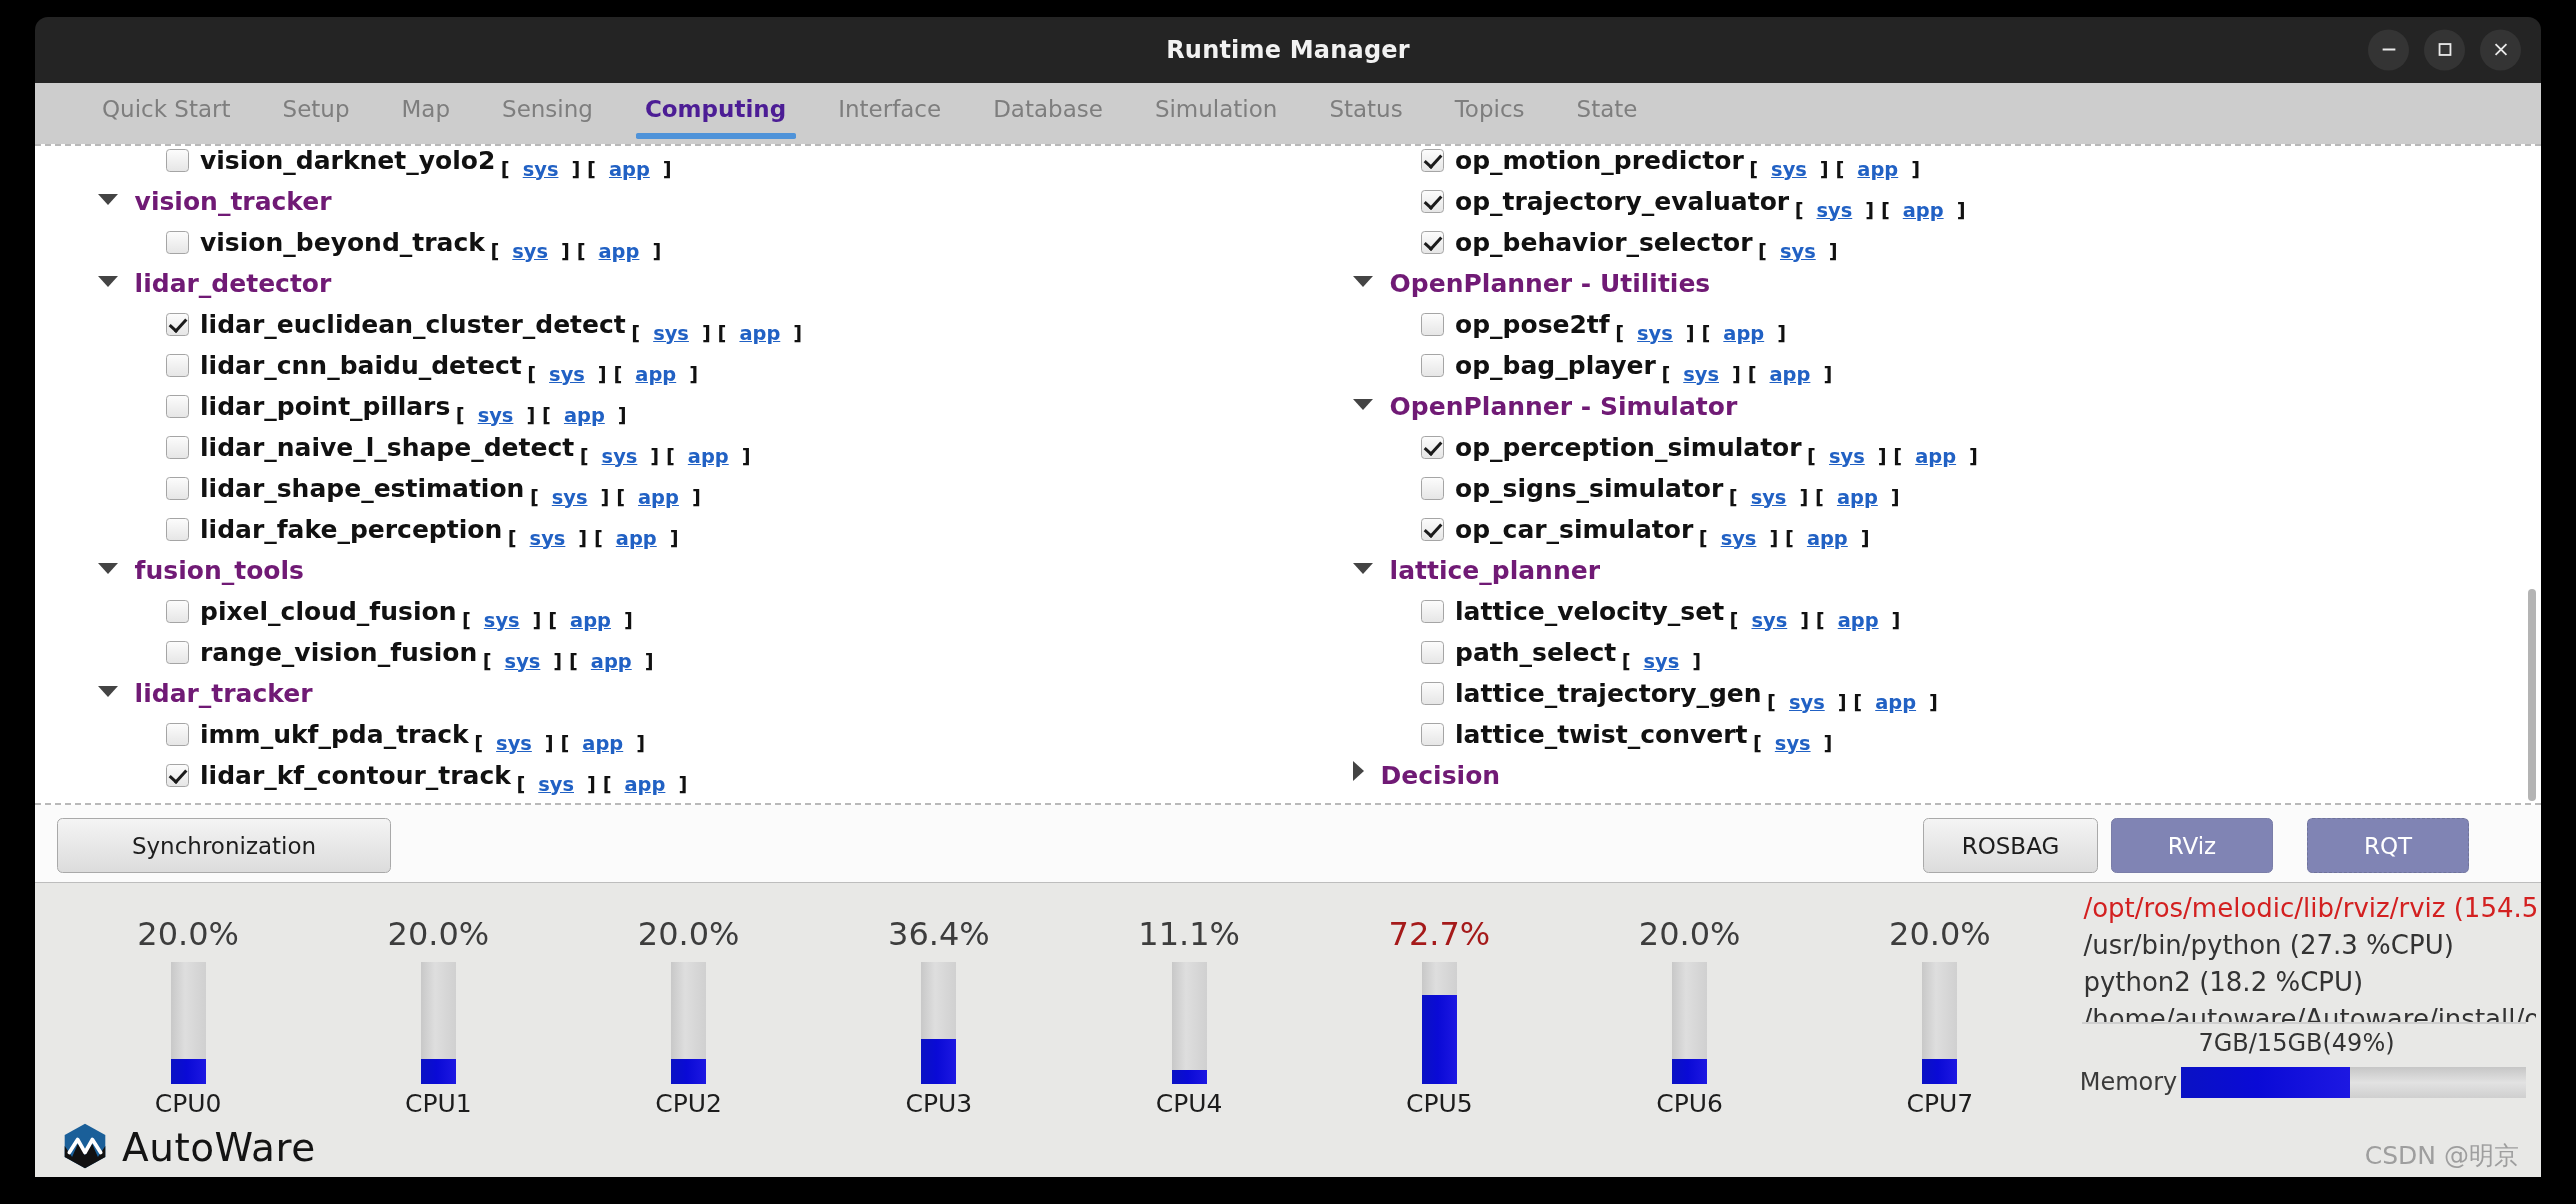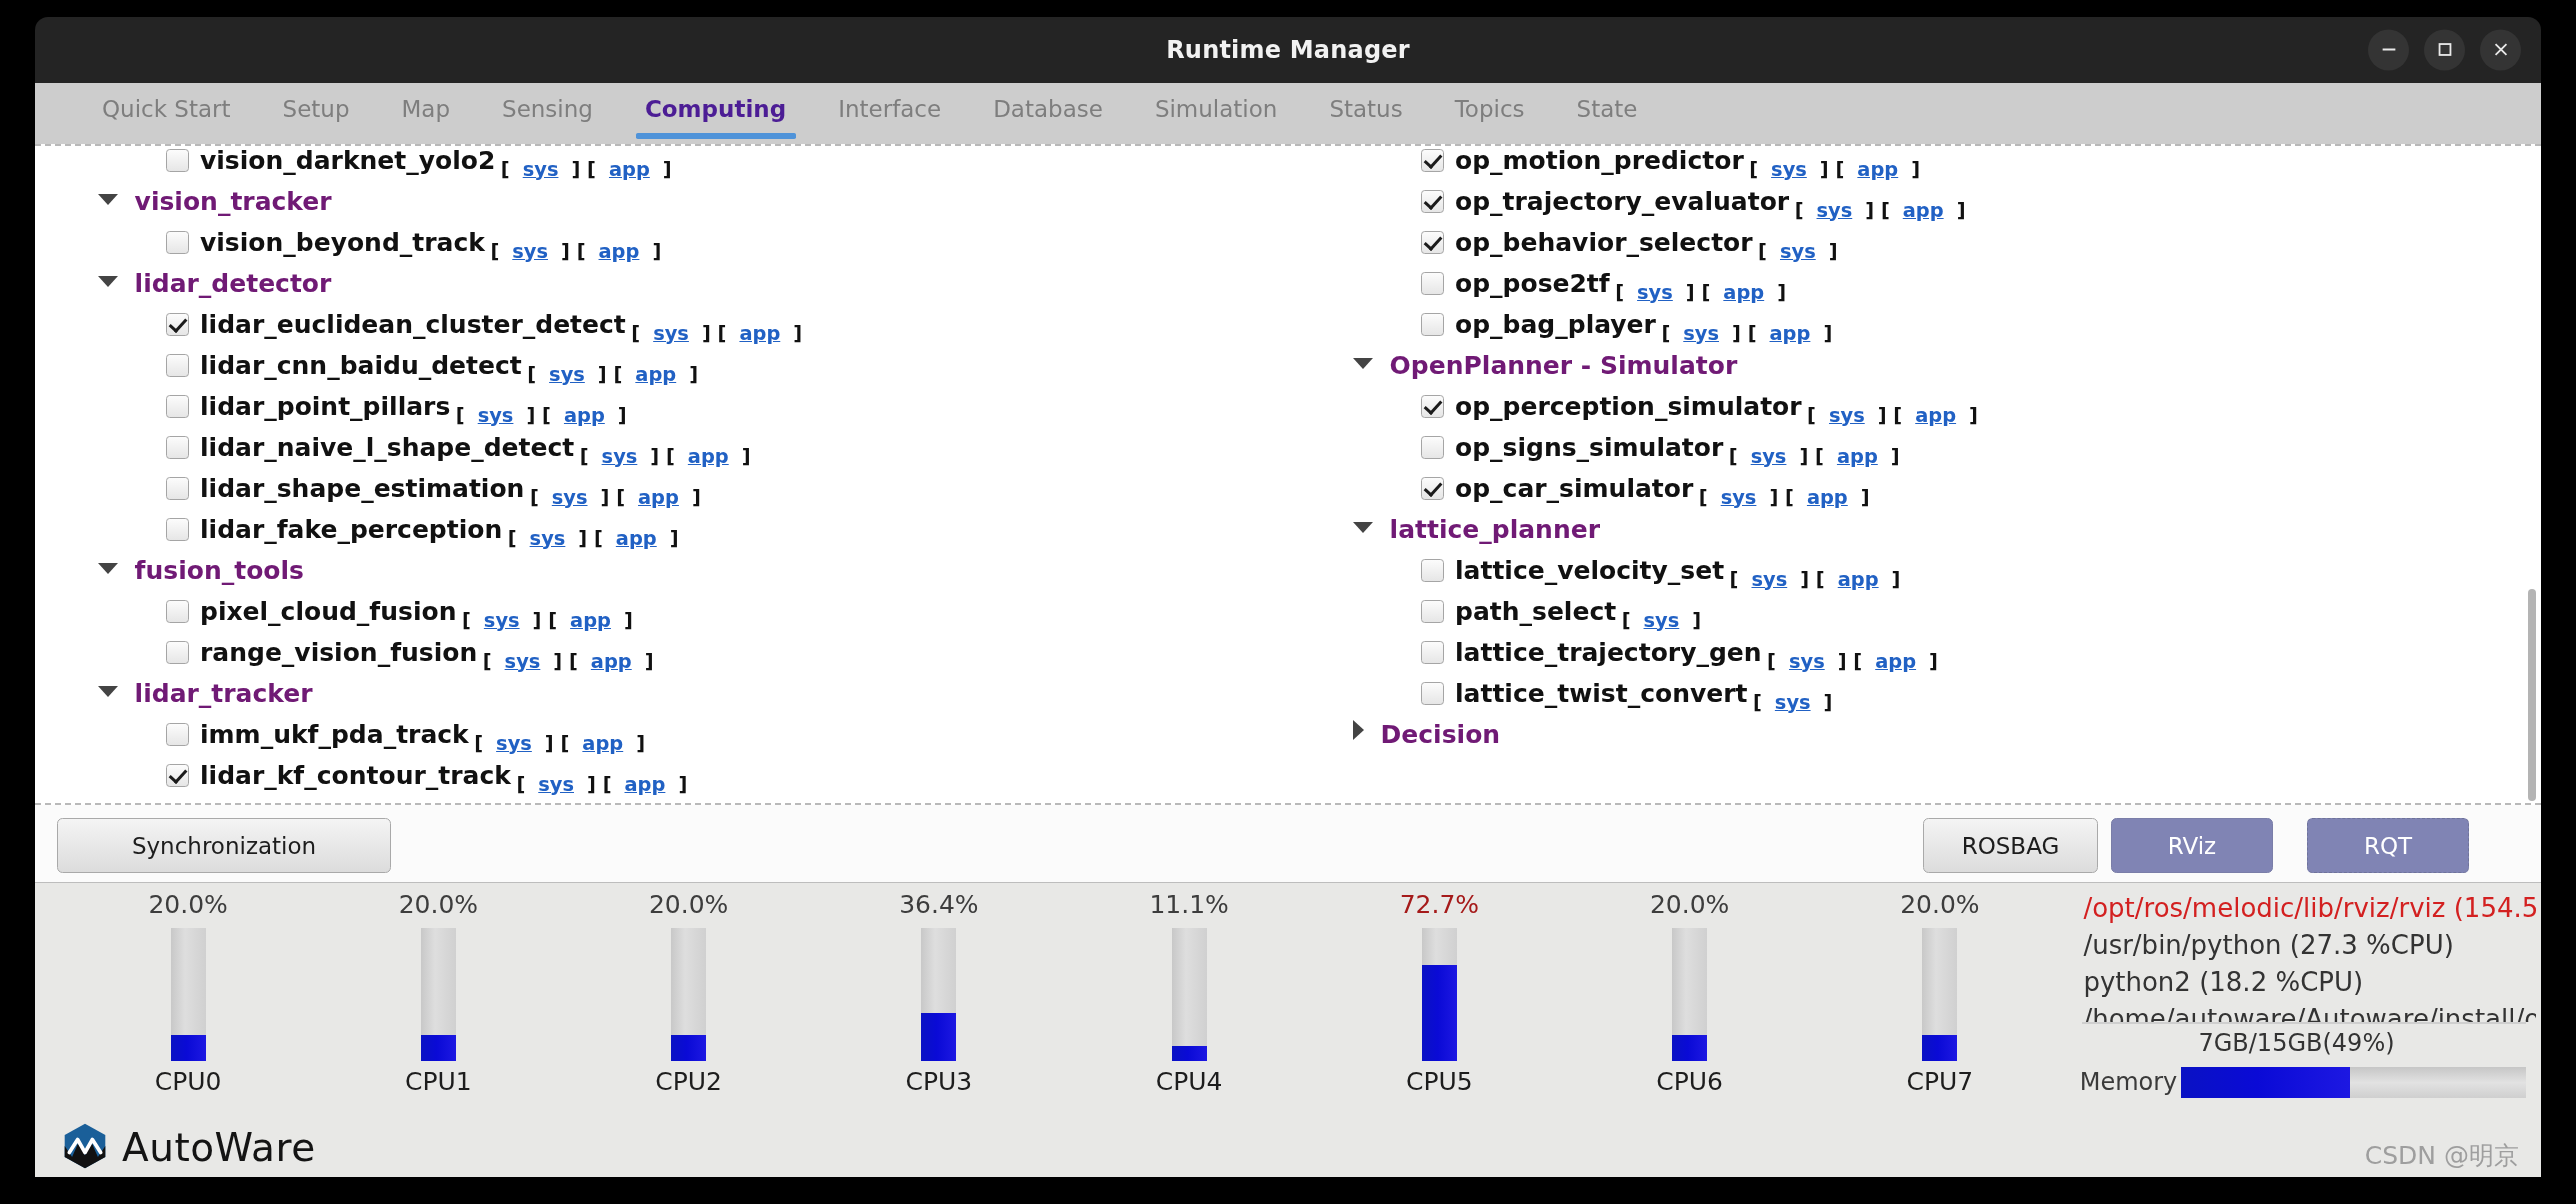--- a/index.html
+++ b/index.html
@@ -207,22 +207,22 @@
     position: absolute;
     left: 28px; top: 0; width: 2002px; height: 100%;
     display: flex;
   }
   .cpu {
     flex: 1 1 0;
     position: relative;
     display: flex; flex-direction: column; align-items: center;
   }
   .cpu .pct {
-    font-size: 25px; color: #3d3d3d;
-    margin-top: 7px;
+    font-size: 32px; color: #3d3d3d;
+    margin-top: 32px;
   }
   .cpu .pct.hot { color: #a51a1a; }
   .cpu .bar {
     position: relative;
     width: 35px; height: 133px;
     margin-top: 9.2px;
     background: linear-gradient(to right, #c8c8c8, #dedede 40%, #d0d0d0);
     display: flex; align-items: flex-end;
   }
   .cpu .fill {
@@ -428,20 +428,24 @@
         </div>
         <div class="trow leaf">
           <span class="cbx on"></span>
           <span class="label">op_trajectory_evaluator</span>
           <span class="btns"><span class="brk">[</span><a>sys</a><span class="brk">]</span> <span class="brk">[</span><a>app</a><span class="brk">]</span></span>
         </div>
         <div class="trow leaf">
           <span class="cbx on"></span>
           <span class="label">op_behavior_selector</span>
           <span class="btns"><span class="brk">[</span><a>sys</a><span class="brk">]</span></span>
+        </div>
+        <div class="trow grp">
+          <span class="arrow"></span>
+          <span class="label">OpenPlanner - Utilities</span>
         </div>
         <div class="trow leaf">
           <span class="cbx"></span>
           <span class="label">op_pose2tf</span>
           <span class="btns"><span class="brk">[</span><a>sys</a><span class="brk">]</span> <span class="brk">[</span><a>app</a><span class="brk">]</span></span>
         </div>
         <div class="trow leaf">
           <span class="cbx"></span>
           <span class="label">op_bag_player</span>
           <span class="btns"><span class="brk">[</span><a>sys</a><span class="brk">]</span> <span class="brk">[</span><a>app</a><span class="brk">]</span></span>

